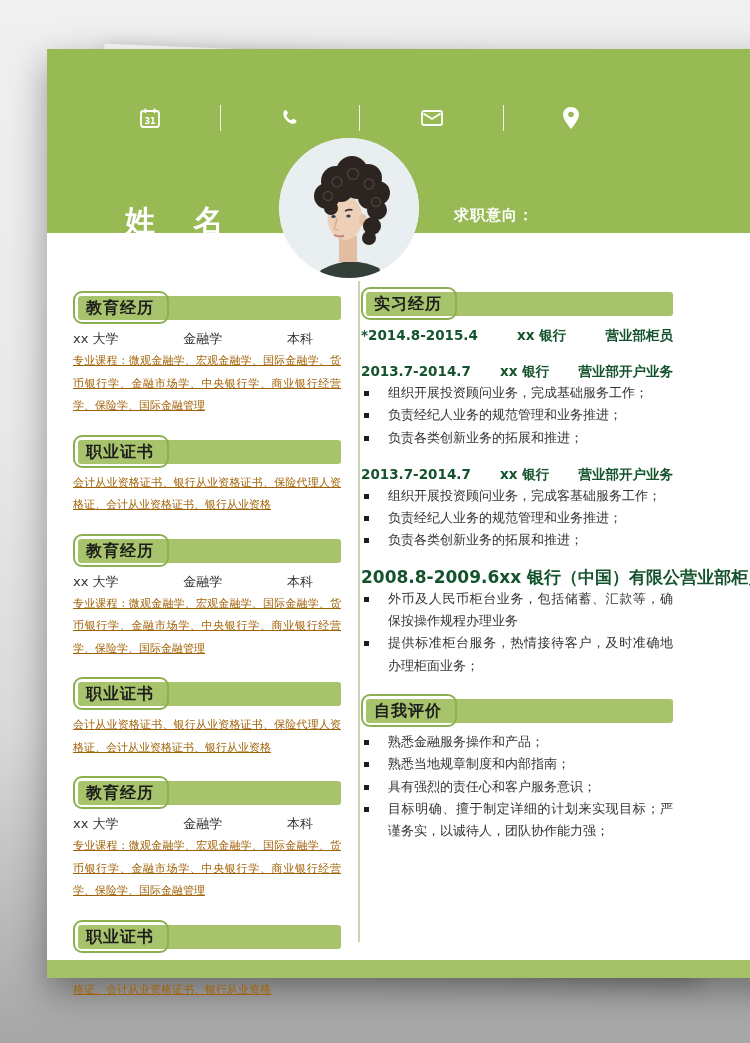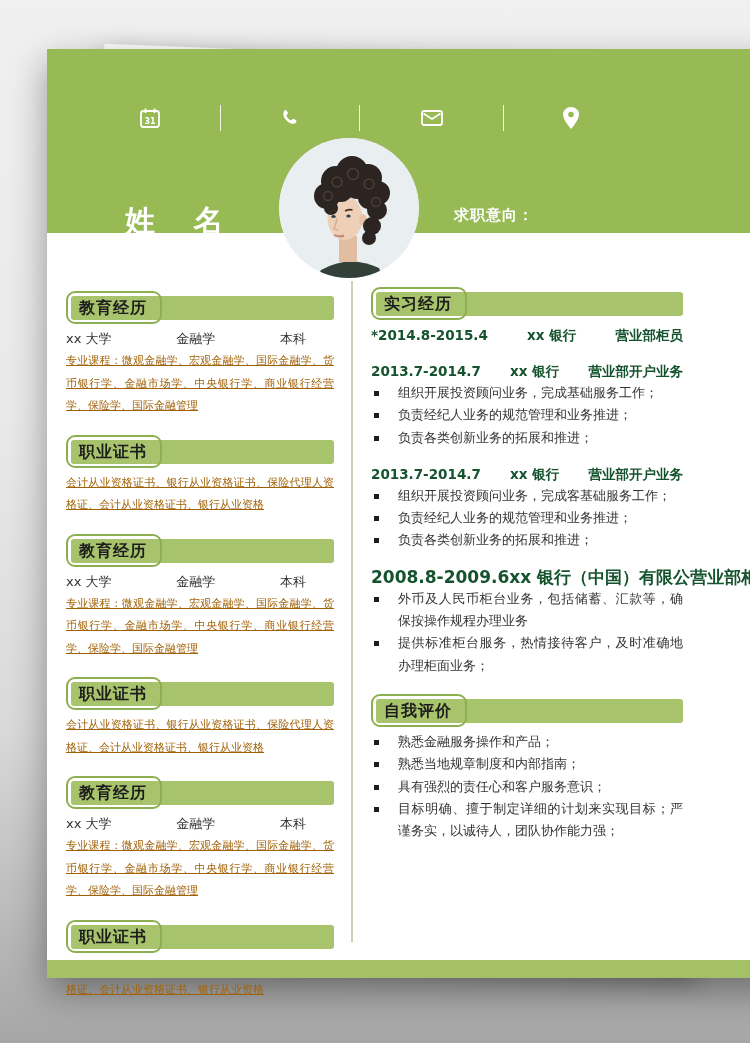--- a/index.html
+++ b/index.html
@@ -44,23 +44,23 @@
     position:absolute; left:407px; top:157px; color:#ffffff;
     font-size:15px; font-weight:bold; letter-spacing:1px;
   }
   .photo {
     position:absolute; left:232px; top:89px; width:140px; height:140px;
     border-radius:50%; overflow:hidden; background:#e9eef1; z-index:3;
   }
 
   
   .body { position:relative; width:100%; height:727px; display:flex; }
-  .col-left  { width:268px; margin-left:19px; padding-top:58px; }
+  .col-left  { width:268px; margin-left:26px; padding-top:58px; }
   .divider   { width:2px; margin-left:17px; margin-top:48px; margin-bottom:18px; background:#c7d4b6; }
-  .col-right { width:312px; margin-left:18px; padding-top:54px; }
+  .col-right { width:312px; margin-left:1px; padding-top:54px; }
 
   
   .sec-head { position:relative; height:30px; margin-bottom:7px; }
   .sec-bar {
     position:absolute; left:5px; right:0; top:5px; height:24px;
     background:#a7c36b; border-radius:3px;
   }
   .sec-outline {
     position:absolute; left:0; top:0; width:96px; height:33px;
     border:2px solid #8cb050; border-radius:9px; background:transparent;

